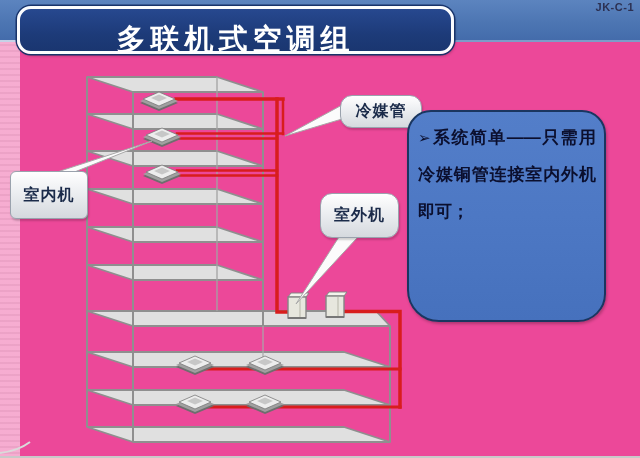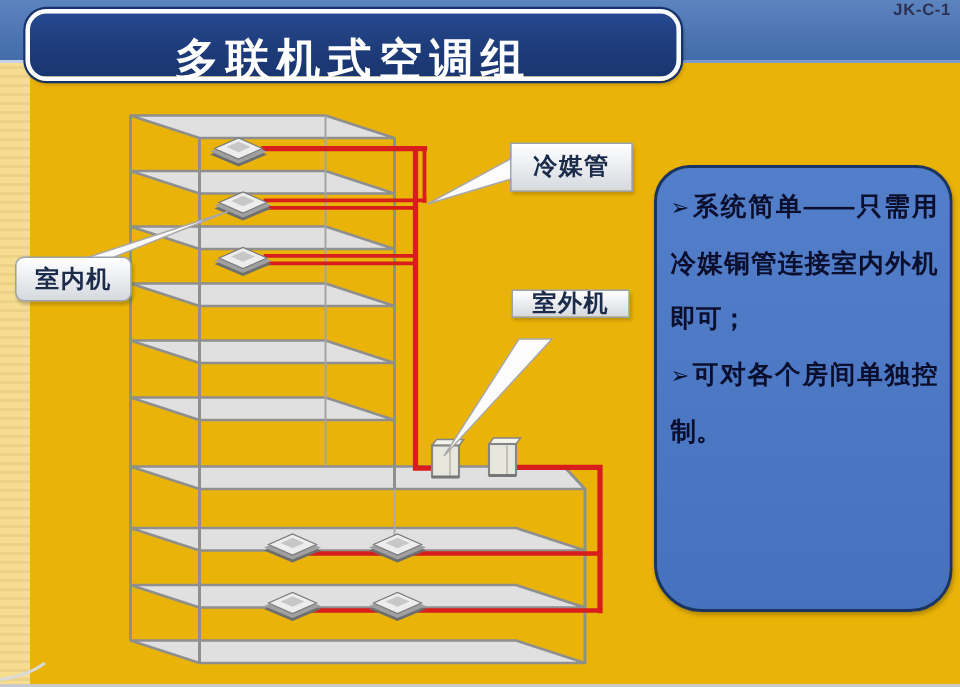--- a/index.html
+++ b/index.html
@@ -1,17 +1,17 @@
 <!DOCTYPE html>
 <html><head>
 <meta charset="utf-8">
 <style>
   html,body{margin:0;padding:0;background:#888;}
   #stage{
-    position:relative;width:640px;height:458px;background:#eab308;overflow:hidden;
+    position:relative;width:640px;height:458px;background:#ec4899;overflow:hidden;
     font-family:"Liberation Sans","DejaVu Sans",sans-serif;
   }
   
   .topbar{
     position:absolute;left:0;top:0;width:640px;height:40px;
     background:linear-gradient(180deg,#5c84bf 0%,#4d76b3 55%,#446cab 100%);
     border-bottom:2px solid #7d9cc9;
   }
   .slide-code{
     position:absolute;right:6px;top:1px;font-size:11px;font-weight:bold;
@@ -32,31 +32,31 @@
     background:repeating-linear-gradient(180deg,#ffffff 0 4px,#ececec 4px 6px);
     opacity:.55;
   }
   .bottom-line{position:absolute;left:0;bottom:0;width:640px;height:2px;background:#c9c9c9;}
   
   .diagram{position:absolute;left:0;top:0;width:640px;height:458px;}
   
   .callout{
     position:absolute;box-sizing:border-box;
     background:linear-gradient(180deg,#ffffff 0%,#eceef1 45%,#d5d9de 100%);
-    border:1.5px solid #9aa2ad;border-radius:0;
+    border:1.5px solid #9aa2ad;border-radius:12px;
     box-shadow:1px 2px 2px rgba(0,0,0,.18);
     display:flex;align-items:center;justify-content:center;
     font-size:16px;font-weight:bold;color:#1b2b4a;letter-spacing:1px;
   }
-  .co-indoor{left:10px;top:171px;width:78px;height:30px;border-radius:6px;}
+  .co-indoor{left:10px;top:171px;width:78px;height:48px;border-radius:6px;}
   .co-pipe{left:340px;top:95px;width:82px;height:33px;}
-  .co-outdoor{left:341px;top:193px;width:79px;height:19px;}
+  .co-outdoor{left:320px;top:193px;width:79px;height:45px;}
   
   .infobox{
-    position:absolute;left:436px;top:110px;width:199px;height:298px;box-sizing:border-box;
+    position:absolute;left:407px;top:110px;width:199px;height:212px;box-sizing:border-box;
     background:linear-gradient(180deg,#537ec9 0%,#4d78c4 50%,#4671bd 100%);
     border:2px solid #1a3660;border-radius:24px 24px 28px 32px;
     box-shadow:1px 2px 3px rgba(0,0,0,.25);
     padding:7px 8px 0 9px;
     color:#0b0f2e;font-weight:bold;font-size:17px;line-height:37px;
   }
   .infobox p{margin:0;text-align:justify;}
   .bullet{font-size:15px;margin-right:1px;}
 </style>
 </head>
@@ -153,17 +153,16 @@
   </div>
   <div class="callout co-pipe">
     <span>冷媒管</span>
   </div>
   <div class="callout co-outdoor">
     <span>室外机</span>
   </div>
 
   <div class="infobox">
     <p><span class="bullet">➢</span><span>系统简单——只需用冷媒铜管连接室内外机即可；</span></p>
-    <p><span class="bullet">➢</span><span>可对各个房间单独控制。</span></p>
   </div>
 
   <div class="bottom-line"></div>
 </div>
 
 </body></html>

